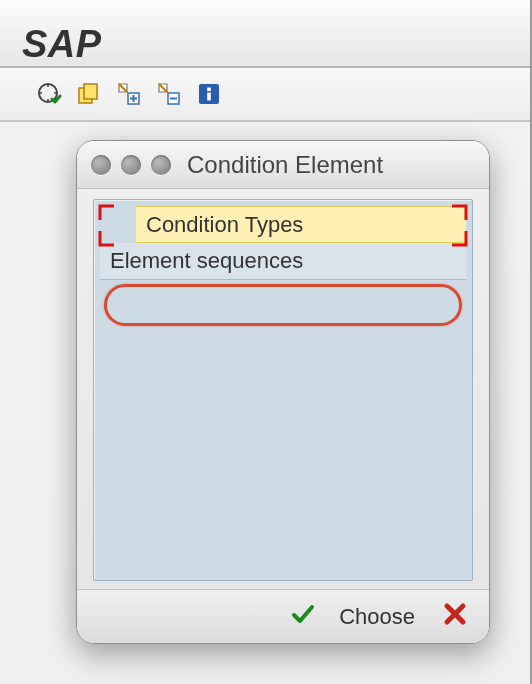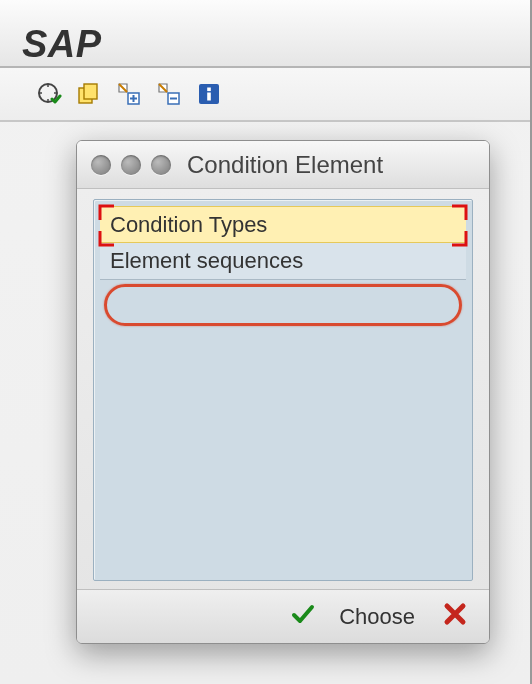--- a/index.html
+++ b/index.html
@@ -49,21 +49,21 @@
     justify-content: center;
     cursor: pointer;
   }
   .dialog {
     position: absolute;
     left: 76px;
     top: 140px;
     width: 414px;
     height: 504px;
     border: 1px solid #8e8e8e;
-    border-radius: 6px;
+    border-radius: 18px;
     background: linear-gradient(#efefef, #e4e4e4);
     box-shadow: 0 10px 30px rgba(0,0,0,0.35), inset 0 1px 0 rgba(255,255,255,0.8);
     overflow: hidden;
   }
   .dialog-titlebar {
     height: 48px;
     background: linear-gradient(#f7f7f7, #dedede);
     border-bottom: 1px solid #bfbfbf;
     display: flex;
     align-items: center;
@@ -106,20 +106,21 @@
     font-size: 22px;
     color: #333;
     border-bottom: 1px solid #aab9c5;
     background: #d9e3eb;
     cursor: pointer;
   }
   .row.selected {
     background: #fff0b3;
     border-top: 1px solid #e6c95a;
     border-bottom: 1px solid #e6c95a;
+    margin-left: 36px;
   }
   
   .sel-mark {
     position: absolute;
     pointer-events: none;
   }
   .sel-mark svg { display:block; }
 
   
   .capsule {

